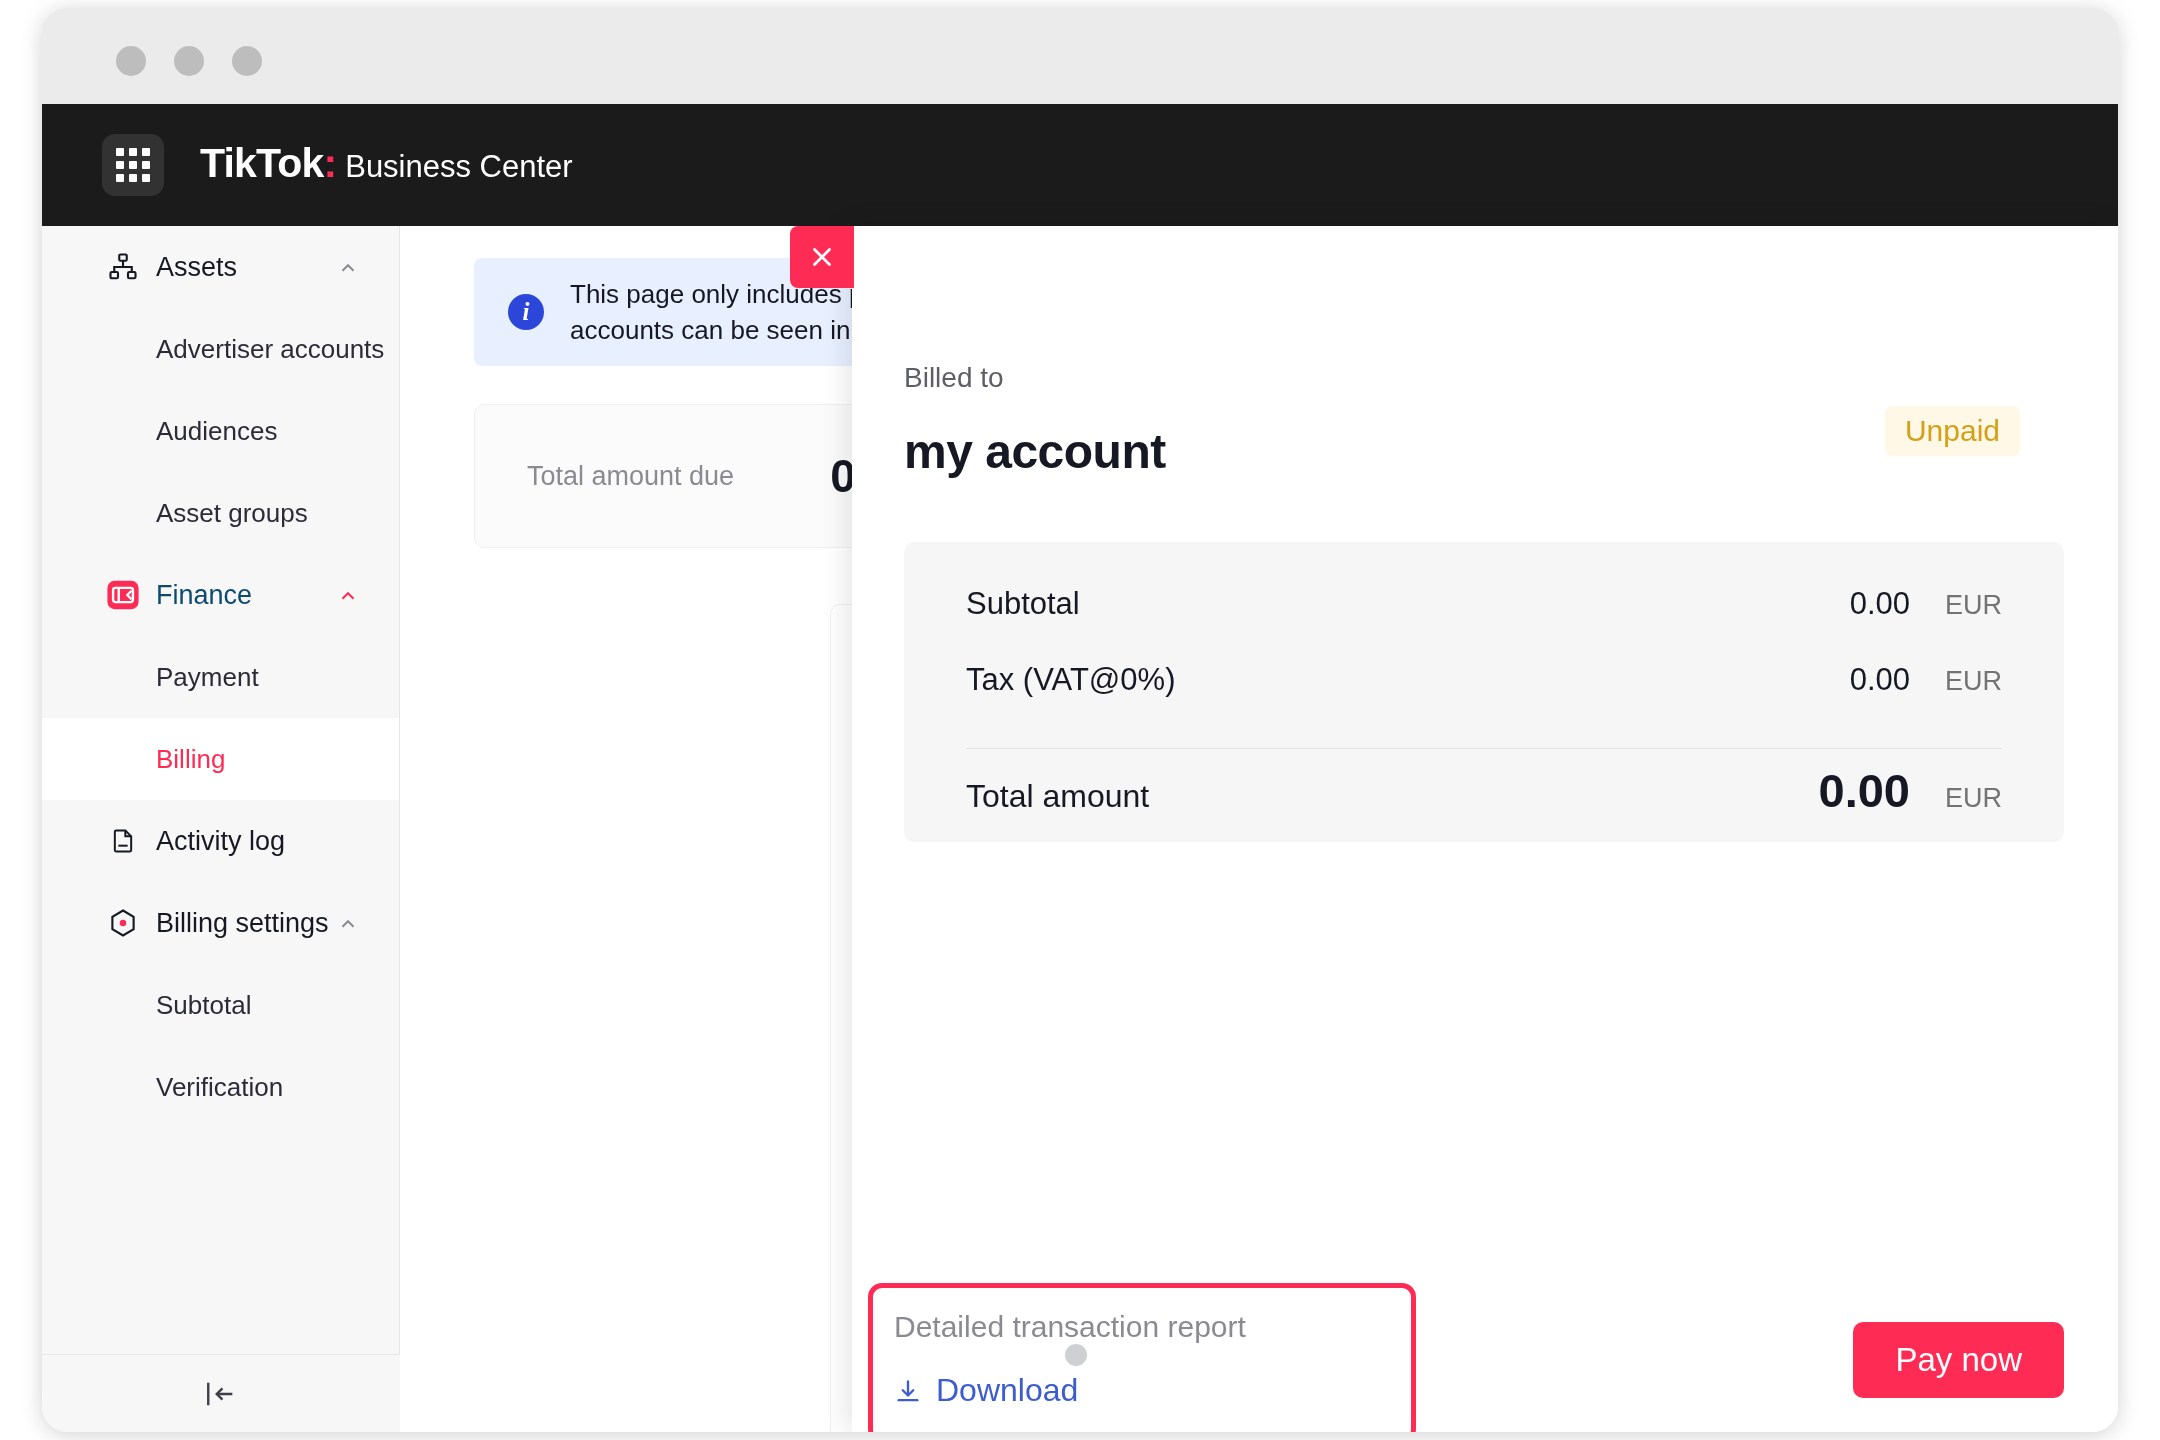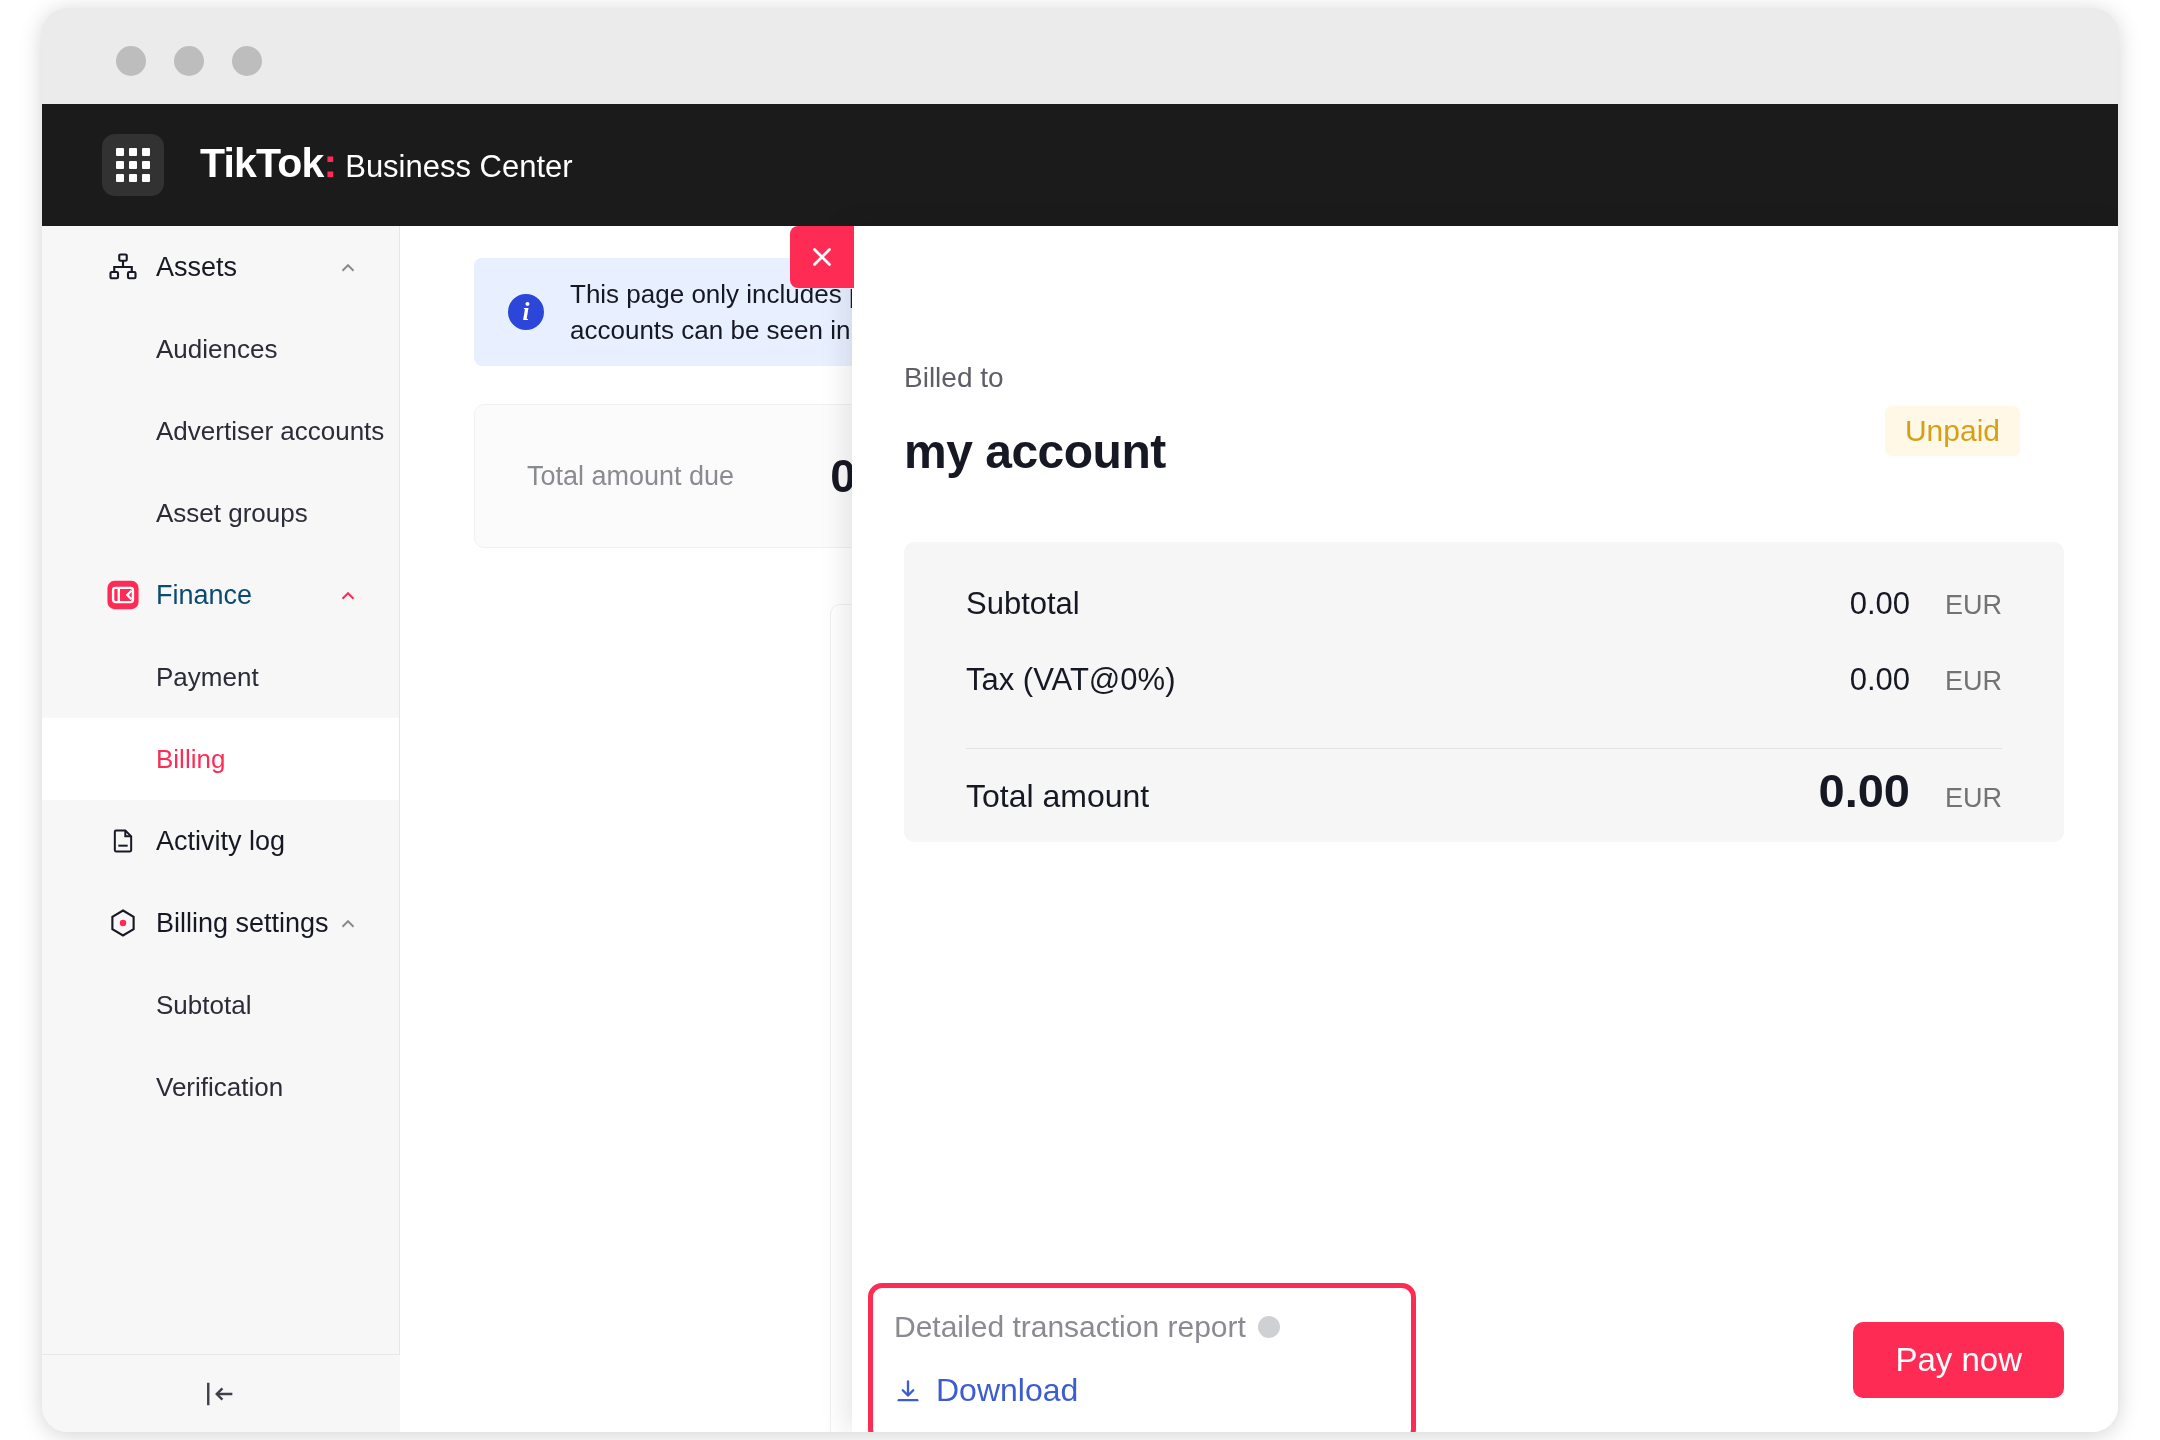--- a/index.html
+++ b/index.html
@@ -275,20 +275,21 @@
     position: absolute; left: 826px; top: 1179px;
     width: 548px; height: 160px;
     border: 5px solid #fe2c55;
     border-radius: 14px;
     z-index: 5;
   }
   #report-row {
     position: absolute; left: 852px; top: 1206px;
     display: flex; align-items: center;
     z-index: 6;
+    flex-direction: column;
   }
   #report-label { font-size: 30px; color: #8a8b91; }
   #report-help {
     margin-left: 12px; width: 22px; height: 22px;
     border-radius: 50%; background: #cfd0d4;
     display: block;
   }
   #download-link {
     position: absolute; left: 852px; top: 1268px;
     display: flex; align-items: center;
@@ -356,24 +357,24 @@
           </svg>
         </span>
         <span class="nav-label">Assets</span>
         <span class="chev">
           <svg width="22" height="22" viewBox="0 0 24 24" fill="none" stroke="#8a8b91" stroke-width="2.2">
               <path d="M6 15l6-6 6 6"></path>
             </svg>
         </span>
       </div>
       <div class="nav-sub">
+          <span>Advertiser accounts</span>
+        </div>
+      <div class="nav-sub">
           <span>Audiences</span>
-        </div>
-      <div class="nav-sub">
-          <span>Advertiser accounts</span>
         </div>
       <div class="nav-sub">
           <span>Asset groups</span>
         </div>
 
       <div class="nav-group active">
         <span class="nav-icon">
           <svg width="34" height="34" viewBox="0 0 24 24">
             <rect x="1" y="2" width="22" height="20" rx="5" fill="#fe2c55"></rect>
             <rect x="5" y="7" width="14" height="10" rx="1.6" fill="none" stroke="#ffffff" stroke-width="1.7"></rect>

